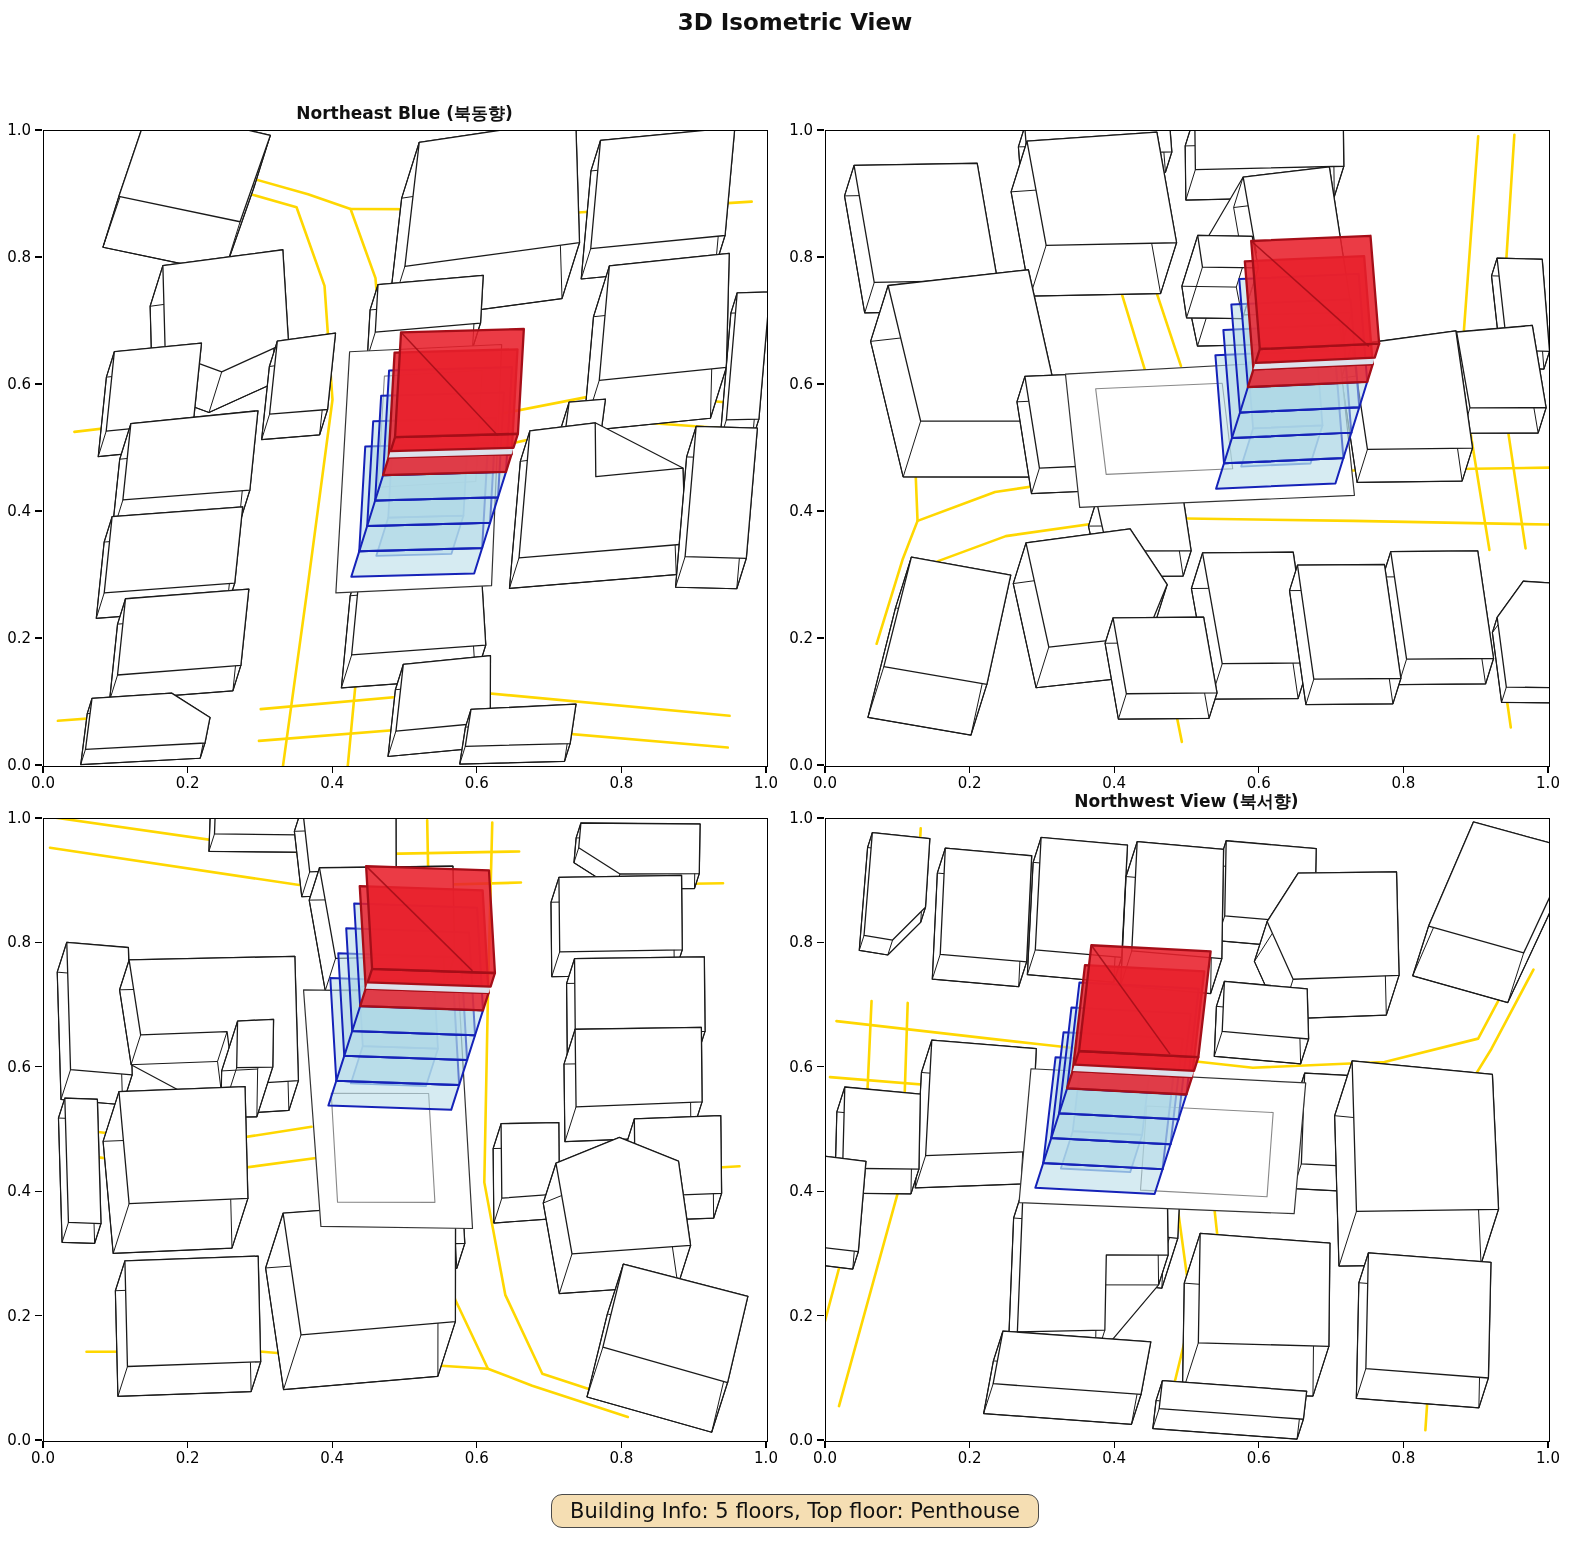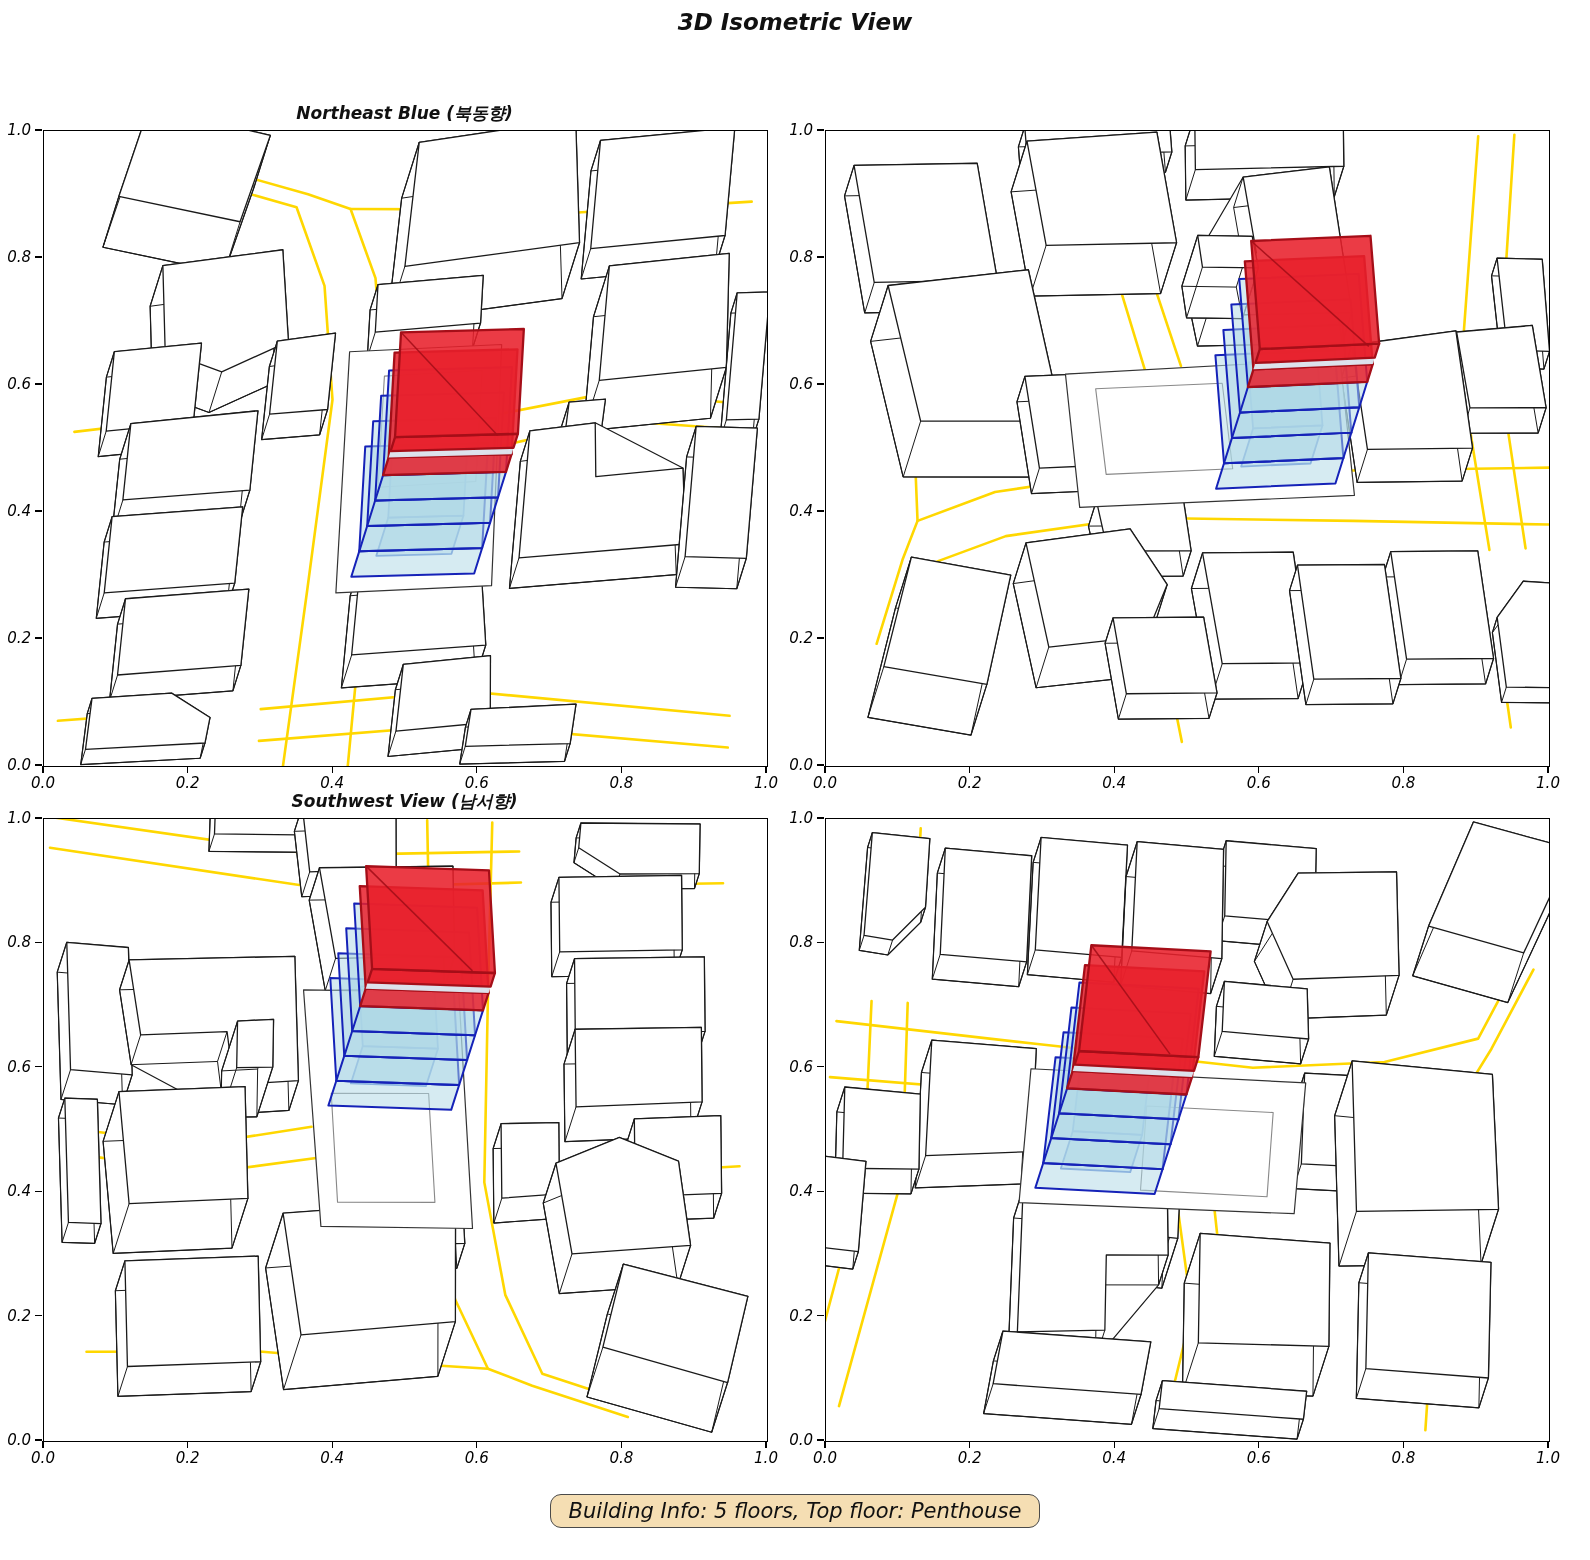--- a/index.html
+++ b/index.html
@@ -1,17 +1,17 @@
 <!DOCTYPE html>
 <html><head>
 <meta charset="utf-8">
 <style>
   html,body{margin:0;padding:0;background:#ffffff;}
   #figure{position:relative;width:1590px;height:1560px;background:#ffffff;
-          font-family:"DejaVu Sans","Liberation Sans",sans-serif;overflow:hidden;font-style:italic;}
+          font-family:"DejaVu Sans","Liberation Sans",sans-serif;overflow:hidden;}
   .fig-title{position:absolute;top:6px;left:0;width:100%;text-align:center;
              font-size:23px;font-weight:bold;color:#111;line-height:1.4;}
   .subplot{position:absolute;}
   .sub-title{position:absolute;width:100%;text-align:center;font-size:17px;
              font-weight:bold;color:#111;}
   .axes{position:absolute;border:1.3px solid #000;background:#fff;}
   .axes svg{display:block;}
   .tick{position:absolute;background:#000;}
   .tick-label{position:absolute;font-size:15px;color:#000;}
   .xlab{transform:translateX(-50%);}
@@ -413,21 +413,20 @@
         <div class="tick" style="left: 632.8px; top: 664px; width: 1.2px; height: 7px;"></div>
         <div class="tick-label xlab" style="left: 633.4px; top: 672px;">0.8</div>
         <div class="tick" style="left: 47px; top: 154.4px; width: 7px; height: 1.2px;"></div>
         <div class="tick-label ylab" style="left: 7px; top: 155px; width: 36px;">0.8</div>
         <div class="tick" style="left: 777.4px; top: 664px; width: 1.2px; height: 7px;"></div>
         <div class="tick-label xlab" style="left: 778px; top: 672px;">1.0</div>
         <div class="tick" style="left: 47px; top: 27.4px; width: 7px; height: 1.2px;"></div>
         <div class="tick-label ylab" style="left: 7px; top: 28px; width: 36px;">1.0</div>
       </div>
       <div class="subplot" style="left: -12px; top: 790px; width: 793px; height: 682px;">
-        <div class="sub-title" style="left: 55px; top: 0px; width: 723px;">Southwest View (남서향)</div>
         <div class="axes" style="left: 55px; top: 28px; width: 723px; height: 622px;">
           <svg width="723" height="622" viewBox="0 0 1 1" preserveAspectRatio="none">
             <polyline points="0.6200,0.0058 0.6140,0.2850 0.6090,0.5842 0.6380,0.7650 0.6892,0.8918 0.8063,0.9364" fill="none" stroke="#FFD700" stroke-width="2.6" stroke-linecap="round" stroke-linejoin="round" vector-effect="non-scaling-stroke"></polyline>
             <polyline points="0.5300,0.0022 0.5350,0.3018 0.5400,0.6014 0.5685,0.7722 0.6140,0.8838 0.6753,0.9112 0.8075,0.9614" fill="none" stroke="#FFD700" stroke-width="2.6" stroke-linecap="round" stroke-linejoin="round" vector-effect="non-scaling-stroke"></polyline>
             <polyline points="0.6140,0.8838 0.4687,0.8730 0.2983,0.8562 0.0588,0.8566" fill="none" stroke="#FFD700" stroke-width="2.6" stroke-linecap="round" stroke-linejoin="round" vector-effect="non-scaling-stroke"></polyline>
             <polyline points="0.4022,0.5410 0.2240,0.5688 0.0278,0.5360" fill="none" stroke="#FFD700" stroke-width="2.6" stroke-linecap="round" stroke-linejoin="round" vector-effect="non-scaling-stroke"></polyline>
             <polyline points="0.3700,0.4948 0.2117,0.5234 0.0258,0.4960" fill="none" stroke="#FFD700" stroke-width="2.6" stroke-linecap="round" stroke-linejoin="round" vector-effect="non-scaling-stroke"></polyline>
             <polyline points="0.6597,0.1022 0.3808,0.1110 0.0083,0.0462" fill="none" stroke="#FFD700" stroke-width="2.6" stroke-linecap="round" stroke-linejoin="round" vector-effect="non-scaling-stroke"></polyline>
             <polyline points="0.6572,0.0522 0.3781,0.0580 0.0058,-0.0038" fill="none" stroke="#FFD700" stroke-width="2.6" stroke-linecap="round" stroke-linejoin="round" vector-effect="non-scaling-stroke"></polyline>
             <polyline points="0.9620,0.5584 0.8675,0.5646" fill="none" stroke="#FFD700" stroke-width="2.6" stroke-linecap="round" stroke-linejoin="round" vector-effect="non-scaling-stroke"></polyline>
@@ -608,20 +607,21 @@
         <div class="tick" style="left: 632.8px; top: 651px; width: 1.2px; height: 7px;"></div>
         <div class="tick-label xlab" style="left: 633.4px; top: 659px;">0.8</div>
         <div class="tick" style="left: 47px; top: 151.8px; width: 7px; height: 1.2px;"></div>
         <div class="tick-label ylab" style="left: 7px; top: 152.4px; width: 36px;">0.8</div>
         <div class="tick" style="left: 777.4px; top: 651px; width: 1.2px; height: 7px;"></div>
         <div class="tick-label xlab" style="left: 778px; top: 659px;">1.0</div>
         <div class="tick" style="left: 47px; top: 27.4px; width: 7px; height: 1.2px;"></div>
         <div class="tick-label ylab" style="left: 7px; top: 28px; width: 36px;">1.0</div>
       </div>
       <div class="subplot" style="left: 770px; top: 790px; width: 793px; height: 682px;">
+        <div class="sub-title" style="left: 55px; top: 0px; width: 723px;">Northwest View (북서향)</div>
         <div class="axes" style="left: 55px; top: 28px; width: 723px; height: 622px;">
           <svg width="723" height="622" viewBox="0 0 1 1" preserveAspectRatio="none">
             <polyline points="0.0145,0.3250 0.2925,0.3618 0.5905,0.3998 0.7725,0.3906 0.9020,0.3531 0.9535,0.2405" fill="none" stroke="#FFD700" stroke-width="2.6" stroke-linecap="round" stroke-linejoin="round" vector-effect="non-scaling-stroke"></polyline>
             <polyline points="0.0055,0.4150 0.3045,0.4430 0.6035,0.4710 0.7755,0.4612 0.8895,0.4278 0.9205,0.3693 0.9785,0.2420" fill="none" stroke="#FFD700" stroke-width="2.6" stroke-linecap="round" stroke-linejoin="round" vector-effect="non-scaling-stroke"></polyline>
             <polyline points="0.8895,0.4278 0.8700,0.5725 0.8430,0.7419 0.8290,0.9825" fill="none" stroke="#FFD700" stroke-width="2.6" stroke-linecap="round" stroke-linejoin="round" vector-effect="non-scaling-stroke"></polyline>
             <polyline points="0.5350,0.6027 0.5520,0.7848 0.5075,0.9783" fill="none" stroke="#FFD700" stroke-width="2.6" stroke-linecap="round" stroke-linejoin="round" vector-effect="non-scaling-stroke"></polyline>
             <polyline points="0.4870,0.6300 0.5060,0.7921 0.4675,0.9759" fill="none" stroke="#FFD700" stroke-width="2.6" stroke-linecap="round" stroke-linejoin="round" vector-effect="non-scaling-stroke"></polyline>
             <polyline points="0.1130,0.2957 0.1050,0.5769 0.0180,0.9439" fill="none" stroke="#FFD700" stroke-width="2.6" stroke-linecap="round" stroke-linejoin="round" vector-effect="non-scaling-stroke"></polyline>
             <polyline points="0.0630,0.2927 0.0520,0.5737 -0.0320,0.9409" fill="none" stroke="#FFD700" stroke-width="2.6" stroke-linecap="round" stroke-linejoin="round" vector-effect="non-scaling-stroke"></polyline>
             <polyline points="0.5860,0.0424 0.5865,0.1380" fill="none" stroke="#FFD700" stroke-width="2.6" stroke-linecap="round" stroke-linejoin="round" vector-effect="non-scaling-stroke"></polyline>

